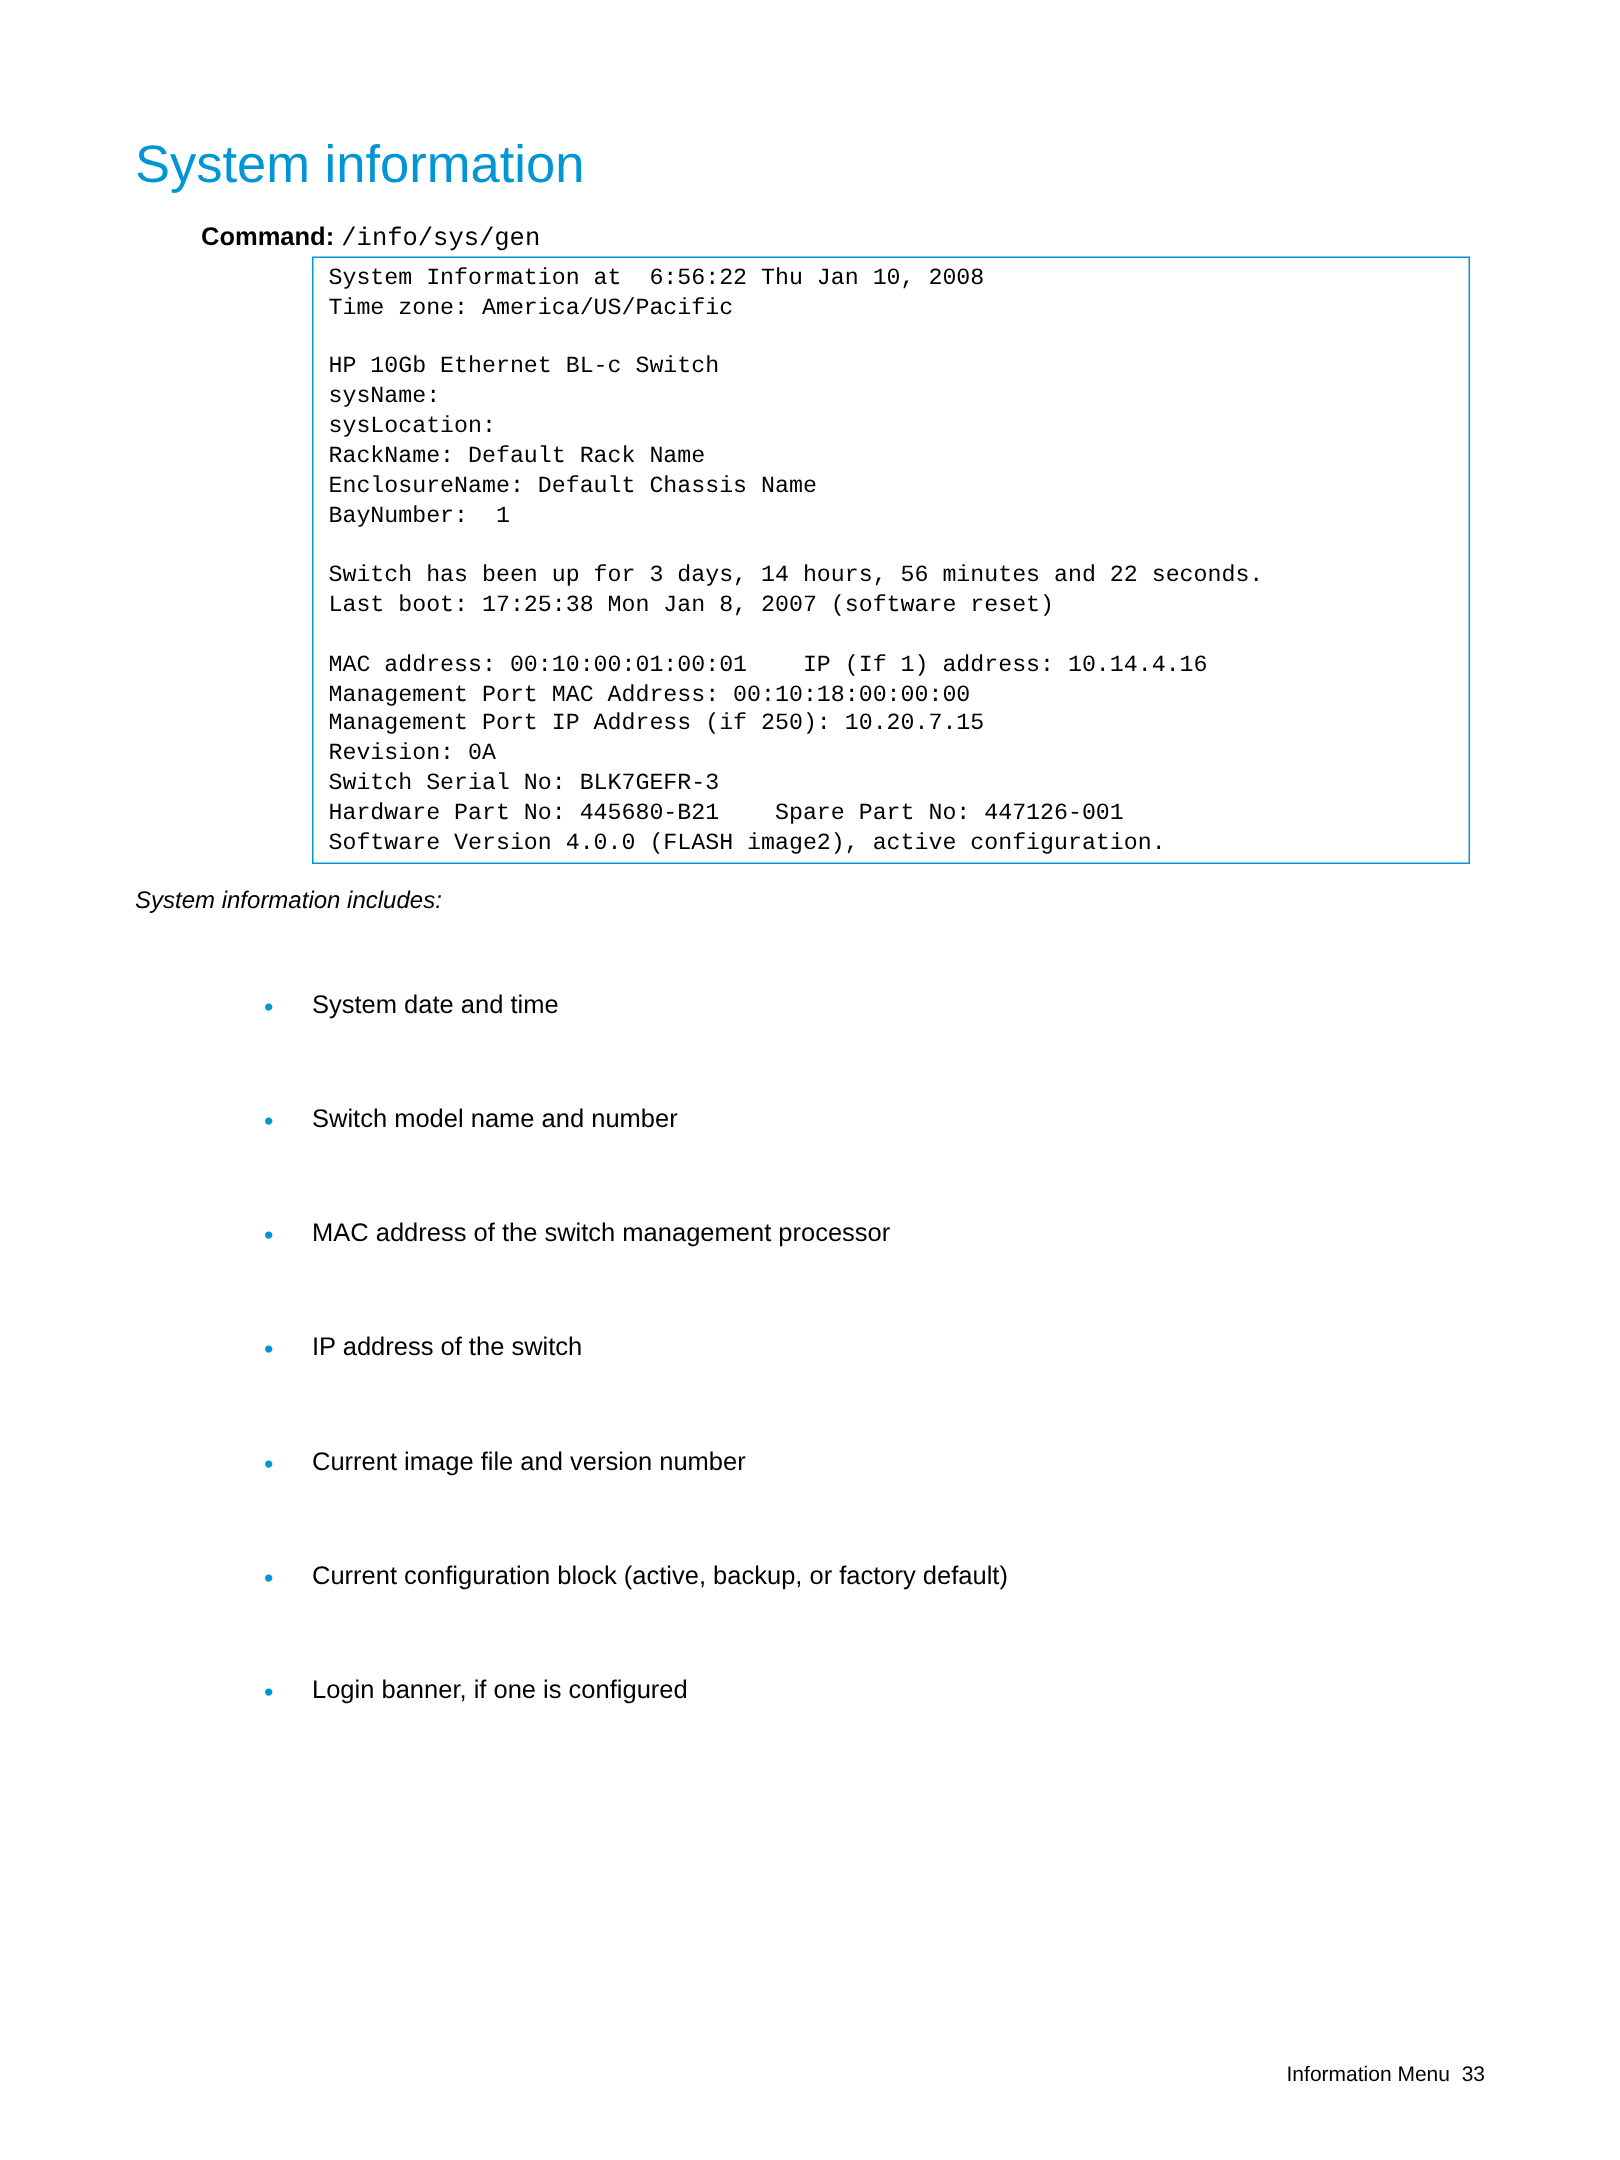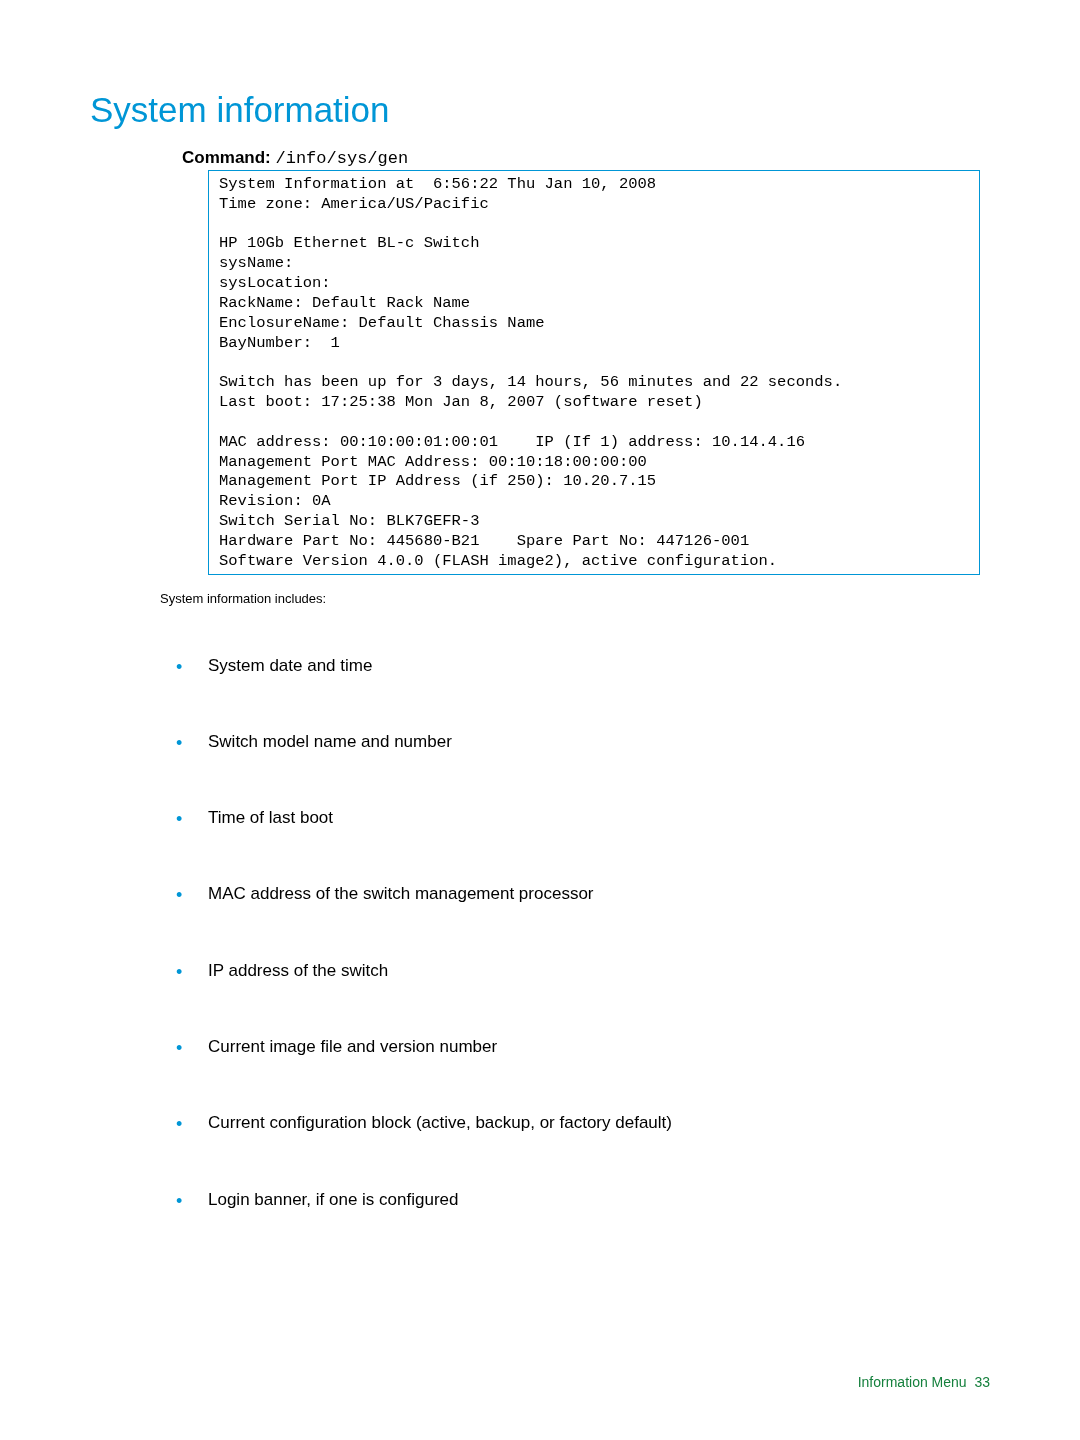--- a/index.html
+++ b/index.html
@@ -20,21 +20,21 @@
     padding: 90px 90px 60px 90px;
   }
   .heading {
     font-family: Arial, Helvetica, sans-serif;
     font-weight: 400;
     font-size: 35px;
     color: #0096d6;
     margin: 0 0 18px 0;
   }
   .command-line {
-    margin-left: 92px;
+    margin-left: 44px;
     font-size: 17px;
     margin-bottom: 2px;
   }
   .command-line .cmd-label {
     font-weight: bold;
   }
   .command-line .cmd-text {
     font-family: "Courier New", Courier, monospace;
     font-size: 17px;
   }
@@ -43,24 +43,24 @@
     margin-right: 10px;
     border: 1px solid #0096d6;
     padding: 4px 10px 2px 10px;
     font-family: "Courier New", Courier, monospace;
     font-size: 15.5px;
     line-height: 1.28;
     white-space: pre;
     overflow: hidden;
   }
   .intro-line {
-    margin-left: 70px;
     margin-top: 16px;
     margin-bottom: 10px;
-    font-size: 13px;
+    font-size: 16px;
+    font-style: italic;
   }
   ul.bullets {
     margin: 0 0 0 70px;
     padding-left: 48px;
     list-style: none;
   }
   ul.bullets li {
     position: relative;
     font-size: 17px;
     line-height: 1.9;
@@ -73,21 +73,21 @@
     left: -32px;
     top: 0;
     color: #0096d6;
     font-size: 18px;
   }
   .footer {
     position: absolute;
     bottom: 50px;
     right: 90px;
     font-size: 14px;
-    color: #15803d;
+    color: #000000;
   }
 </style>
 </head>
 <body>
 
 <div class="page">
 
   <h1 class="heading">System information</h1>
 
   <div class="command-line">
@@ -114,21 +114,20 @@
 Revision: 0A
 Switch Serial No: BLK7GEFR-3
 Hardware Part No: 445680-B21    Spare Part No: 447126-001
 Software Version 4.0.0 (FLASH image2), active configuration.</div>
 
   <div class="intro-line">System information includes:</div>
 
   <ul class="bullets" id="bullet-list">
       <li>System date and time</li>
       <li>Switch model name and number</li>
-      <li>Time of last boot</li>
       <li>MAC address of the switch management processor</li>
       <li>IP address of the switch</li>
       <li>Current image file and version number</li>
       <li>Current configuration block (active, backup, or factory default)</li>
       <li>Login banner, if one is configured</li>
     </ul>
 
   <div class="footer">
     <span>Information Menu</span>&nbsp;&nbsp;<span>33</span>
   </div>

